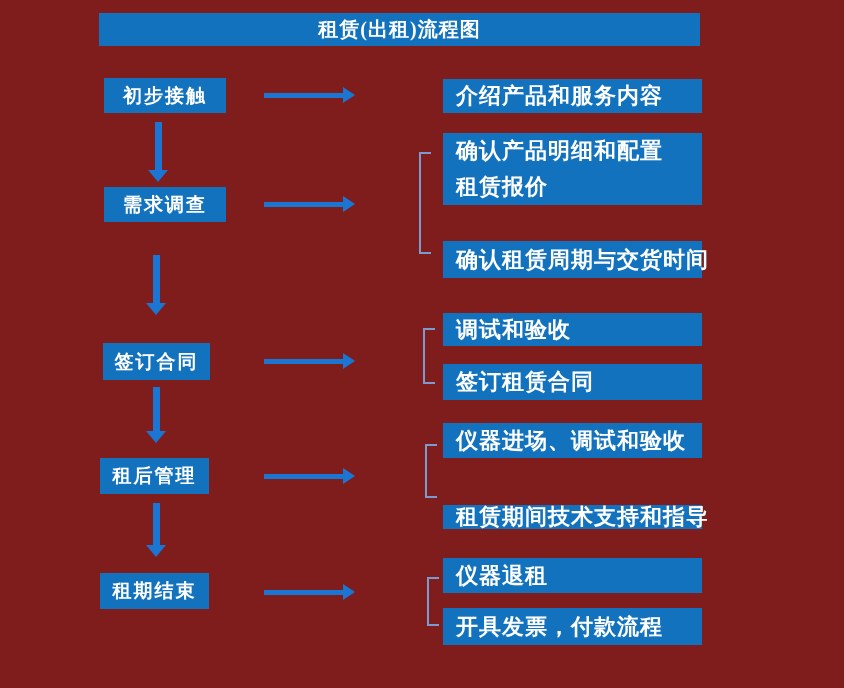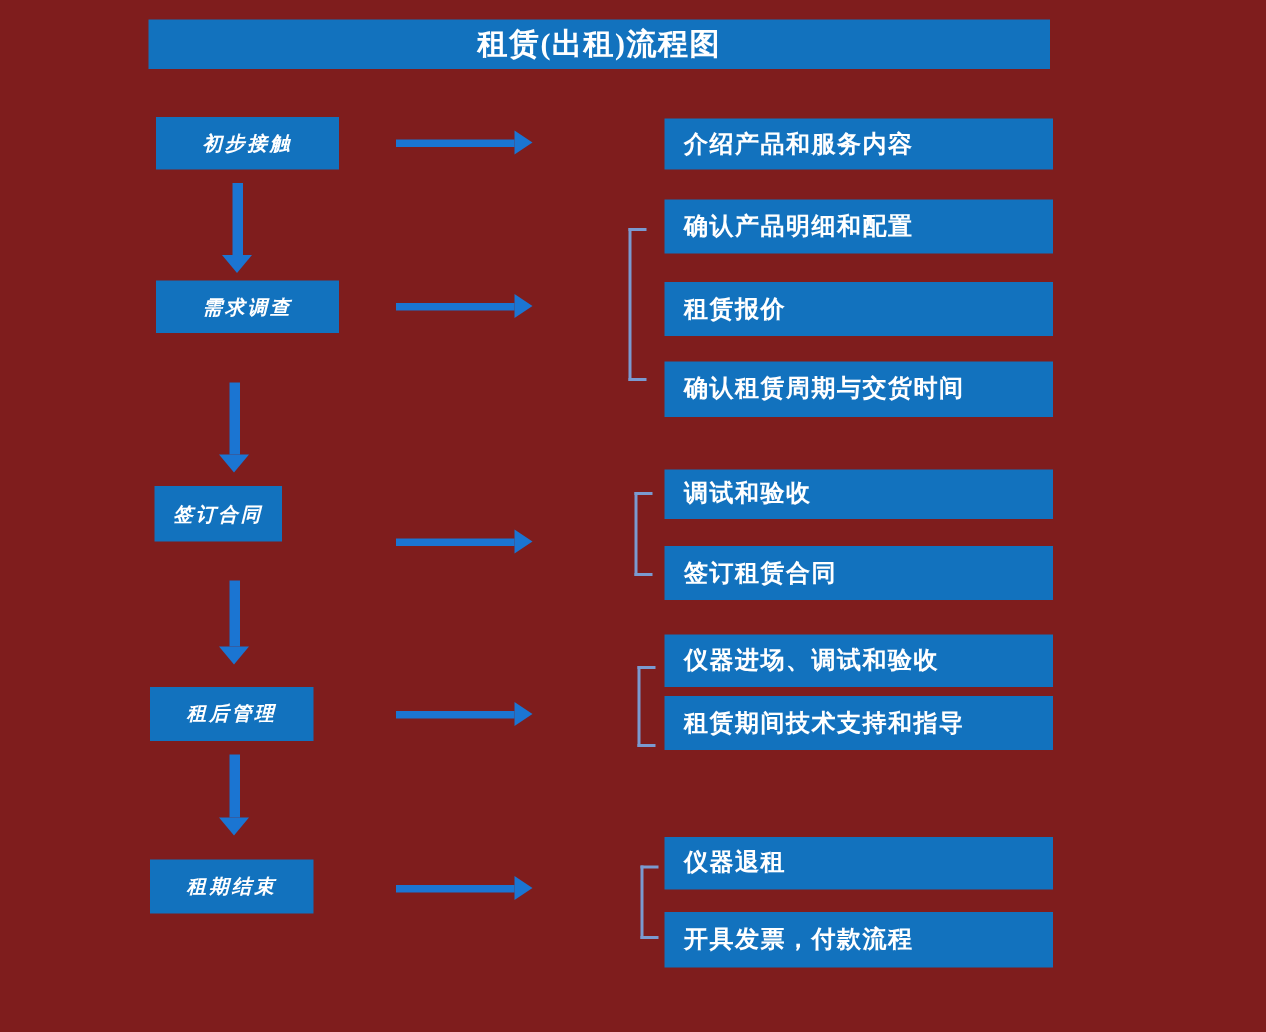--- a/index.html
+++ b/index.html
@@ -21,34 +21,33 @@
   .title-bar span {
     color: var(--text_white);
     font-size: 20px;
     font-weight: bold;
     letter-spacing: 1px;
   }
   .stage {
     position: absolute;
     background: var(--box_blue);
     color: var(--text_white);
-    font-size: 13px;
+    font-size: 19px;
     font-weight: bold;
     letter-spacing: 2px;
     display: flex; align-items: center; justify-content: center;
     white-space: nowrap;
-    font-style: italic;
   }
   .outbox {
     position: absolute;
     left: 443px;
     width: 259px;
     background: var(--box_blue);
     color: var(--text_white);
-    font-size: 16px;
+    font-size: 22px;
     font-weight: bold;
     letter-spacing: 1px;
     display: flex; align-items: center;
     padding-left: 13px;
     box-sizing: border-box;
     white-space: nowrap;
   }
   .h-arrow {
     position: absolute;
     display: flex; align-items: center;
@@ -86,21 +85,21 @@
 <body>
 
 <div class="canvas">
 
   <div class="title-bar">
     <span>租赁(出租)流程图</span>
   </div>
 
   <div class="stage" style="left:104px;top:78px;width:122px;height:35px">初步接触</div>
   <div class="stage" style="left:104px;top:187px;width:122px;height:35px">需求调查</div>
-  <div class="stage" style="left:103px;top:324px;width:85px;height:37px">签订合同</div>
+  <div class="stage" style="left:103px;top:343px;width:107px;height:37px">签订合同</div>
   <div class="stage" style="left:100px;top:458px;width:109px;height:36px">租后管理</div>
   <div class="stage" style="left:100px;top:573px;width:109px;height:36px">租期结束</div>
 
   <div class="v-arrow" style="left:148px;top:122px;height:60px">
     <div class="v-line"></div>
     <div class="v-head"></div>
   </div>
   <div class="v-arrow" style="left:146px;top:255px;height:60px">
     <div class="v-line"></div>
     <div class="v-head"></div>
@@ -136,25 +135,25 @@
   </div>
 
   <div class="bracket" style="left:419px;top:152px;height:102px"></div>
   <div class="bracket" style="left:423px;top:328px;height:56px"></div>
   <div class="bracket" style="left:425px;top:444px;height:54px"></div>
   <div class="bracket" style="left:427px;top:577px;height:49px"></div>
 
   <div class="outbox" style="top:79px;height:34px">介绍产品和服务内容</div>
 
   <div class="outbox" style="top:133px;height:36px">确认产品明细和配置</div>
-  <div class="outbox" style="top:188px;height:36px">租赁报价</div>
+  <div class="outbox" style="top:169px;height:36px">租赁报价</div>
   <div class="outbox" style="top:241px;height:37px">确认租赁周期与交货时间</div>
 
   <div class="outbox" style="top:313px;height:33px">调试和验收</div>
   <div class="outbox" style="top:364px;height:36px">签订租赁合同</div>
 
   <div class="outbox" style="top:423px;height:35px">仪器进场、调试和验收</div>
-  <div class="outbox" style="top:464px;height:36px">租赁期间技术支持和指导</div>
+  <div class="outbox" style="top:505px;height:24px">租赁期间技术支持和指导</div>
 
   <div class="outbox" style="top:608px;height:37px">开具发票，付款流程</div>
   <div class="outbox" style="top:558px;height:35px">仪器退租</div>
 
 </div>
 
 </body></html>

